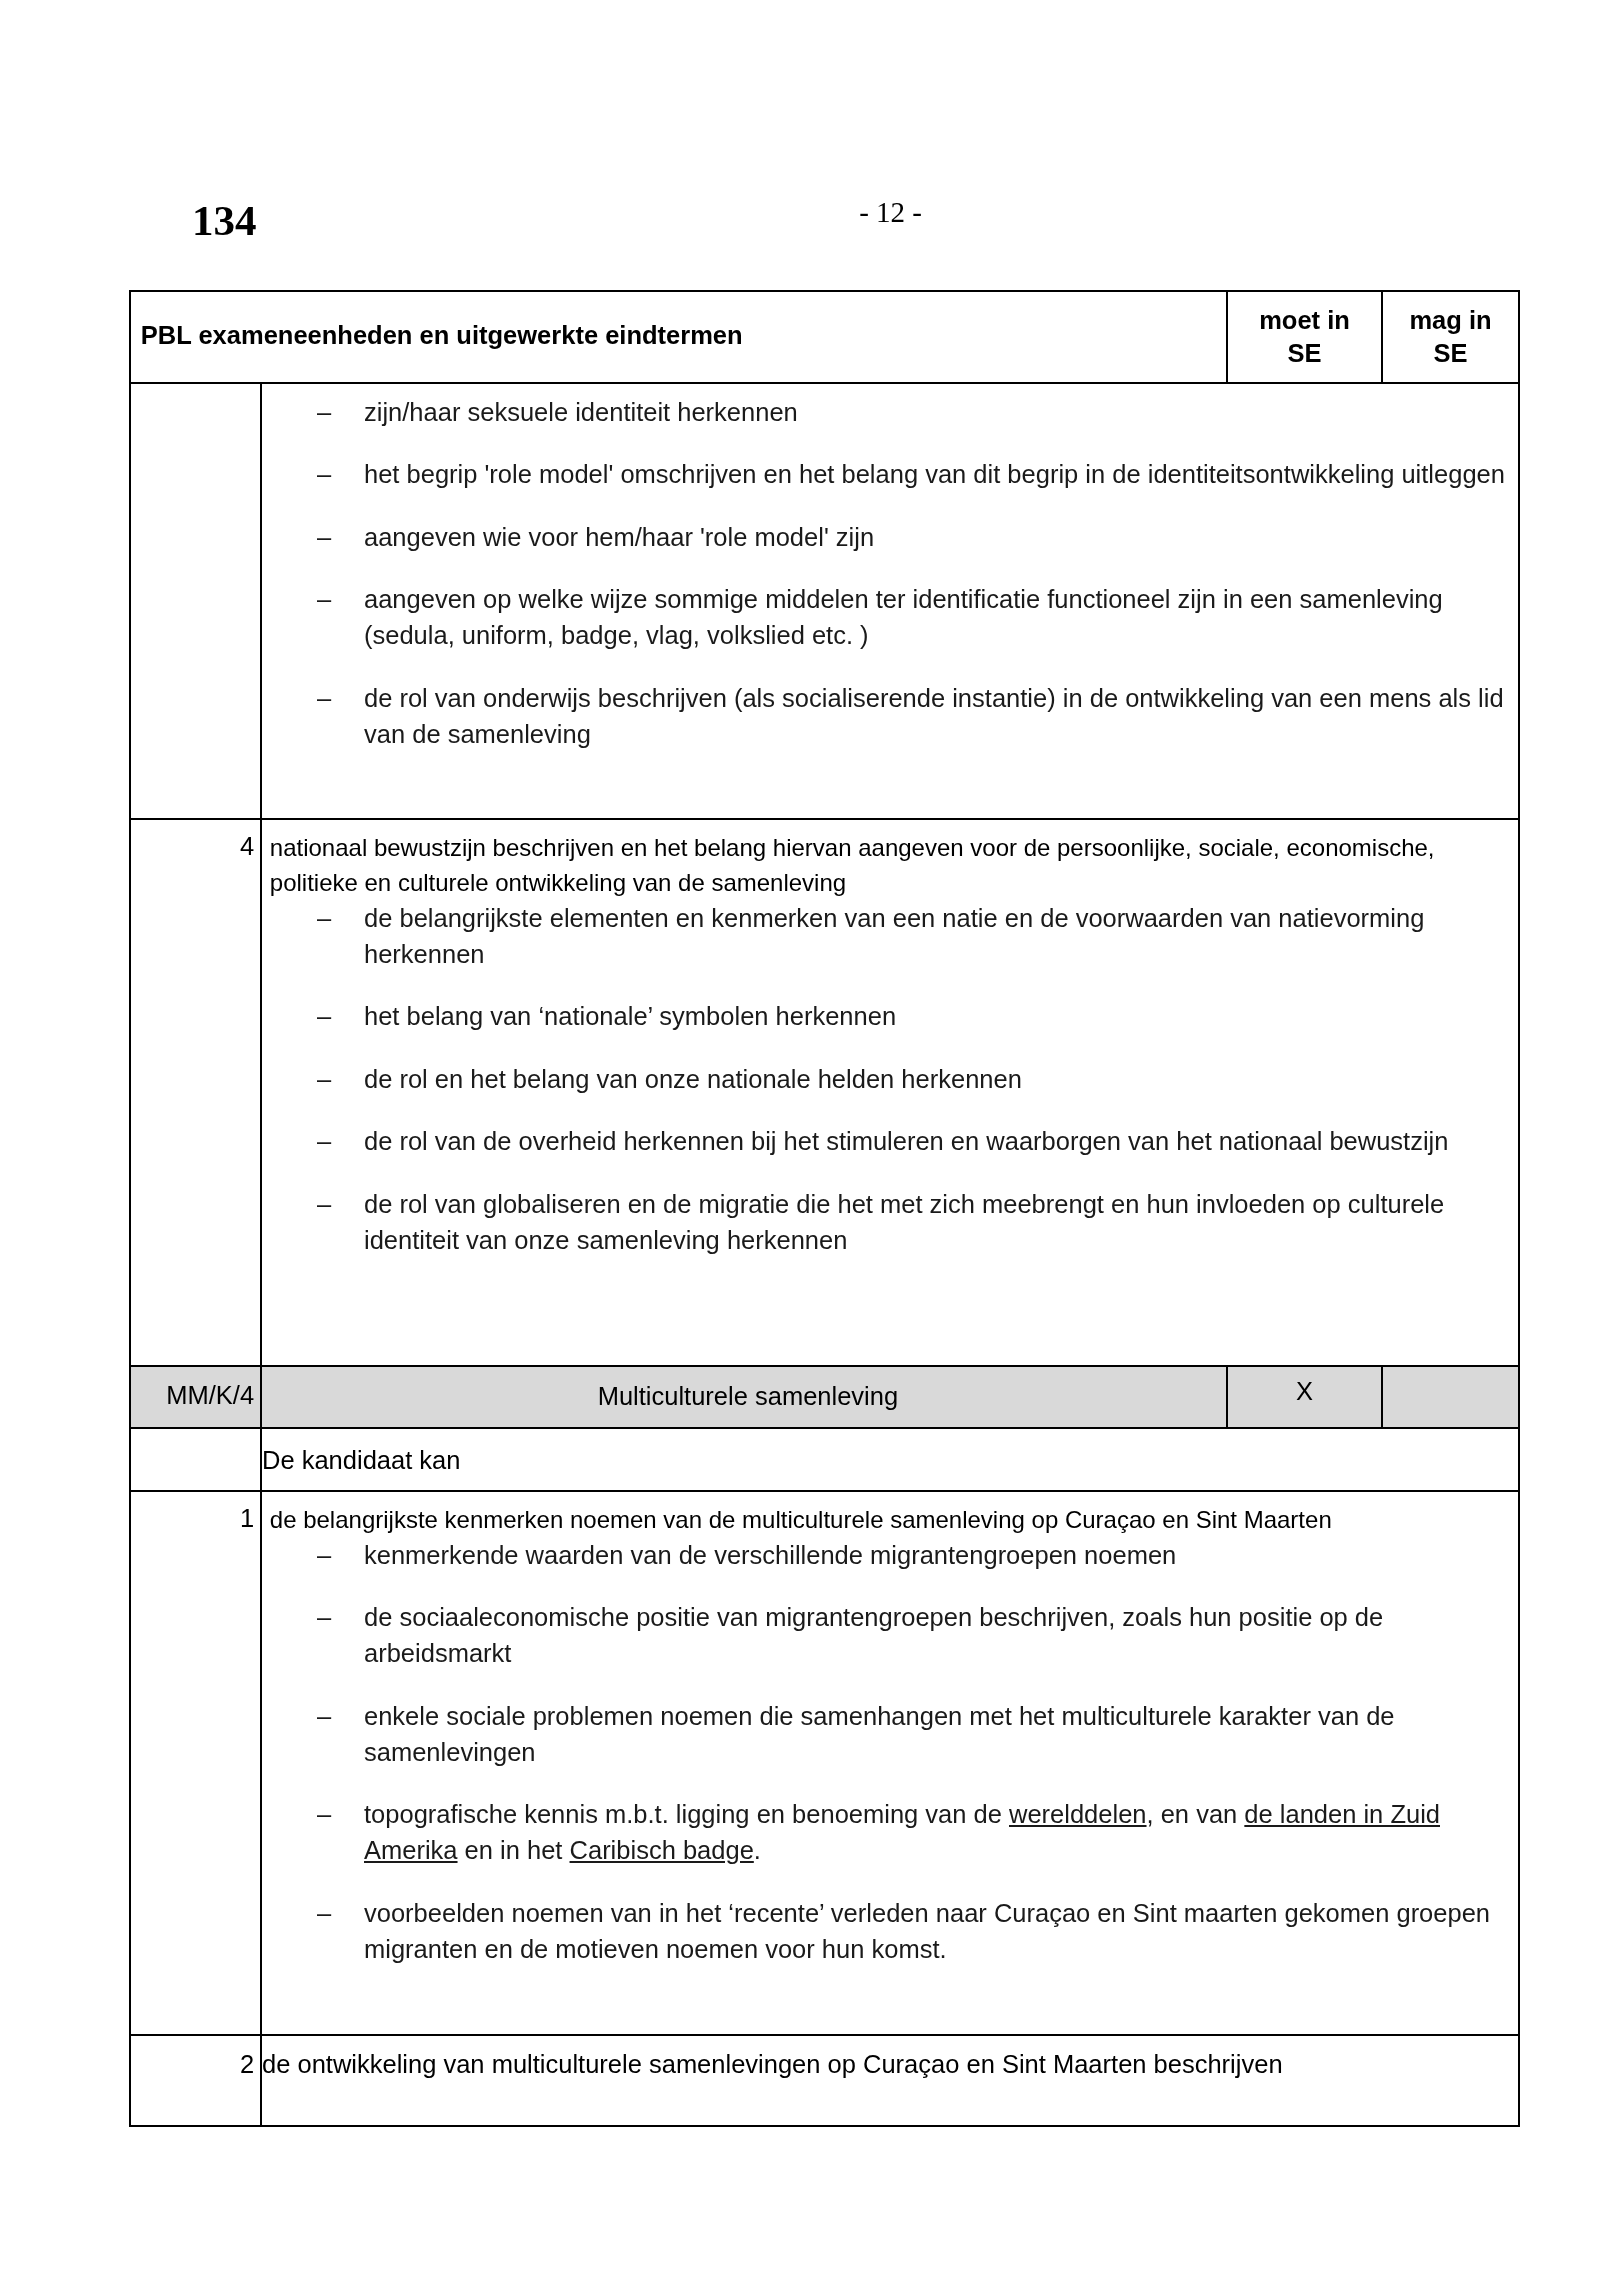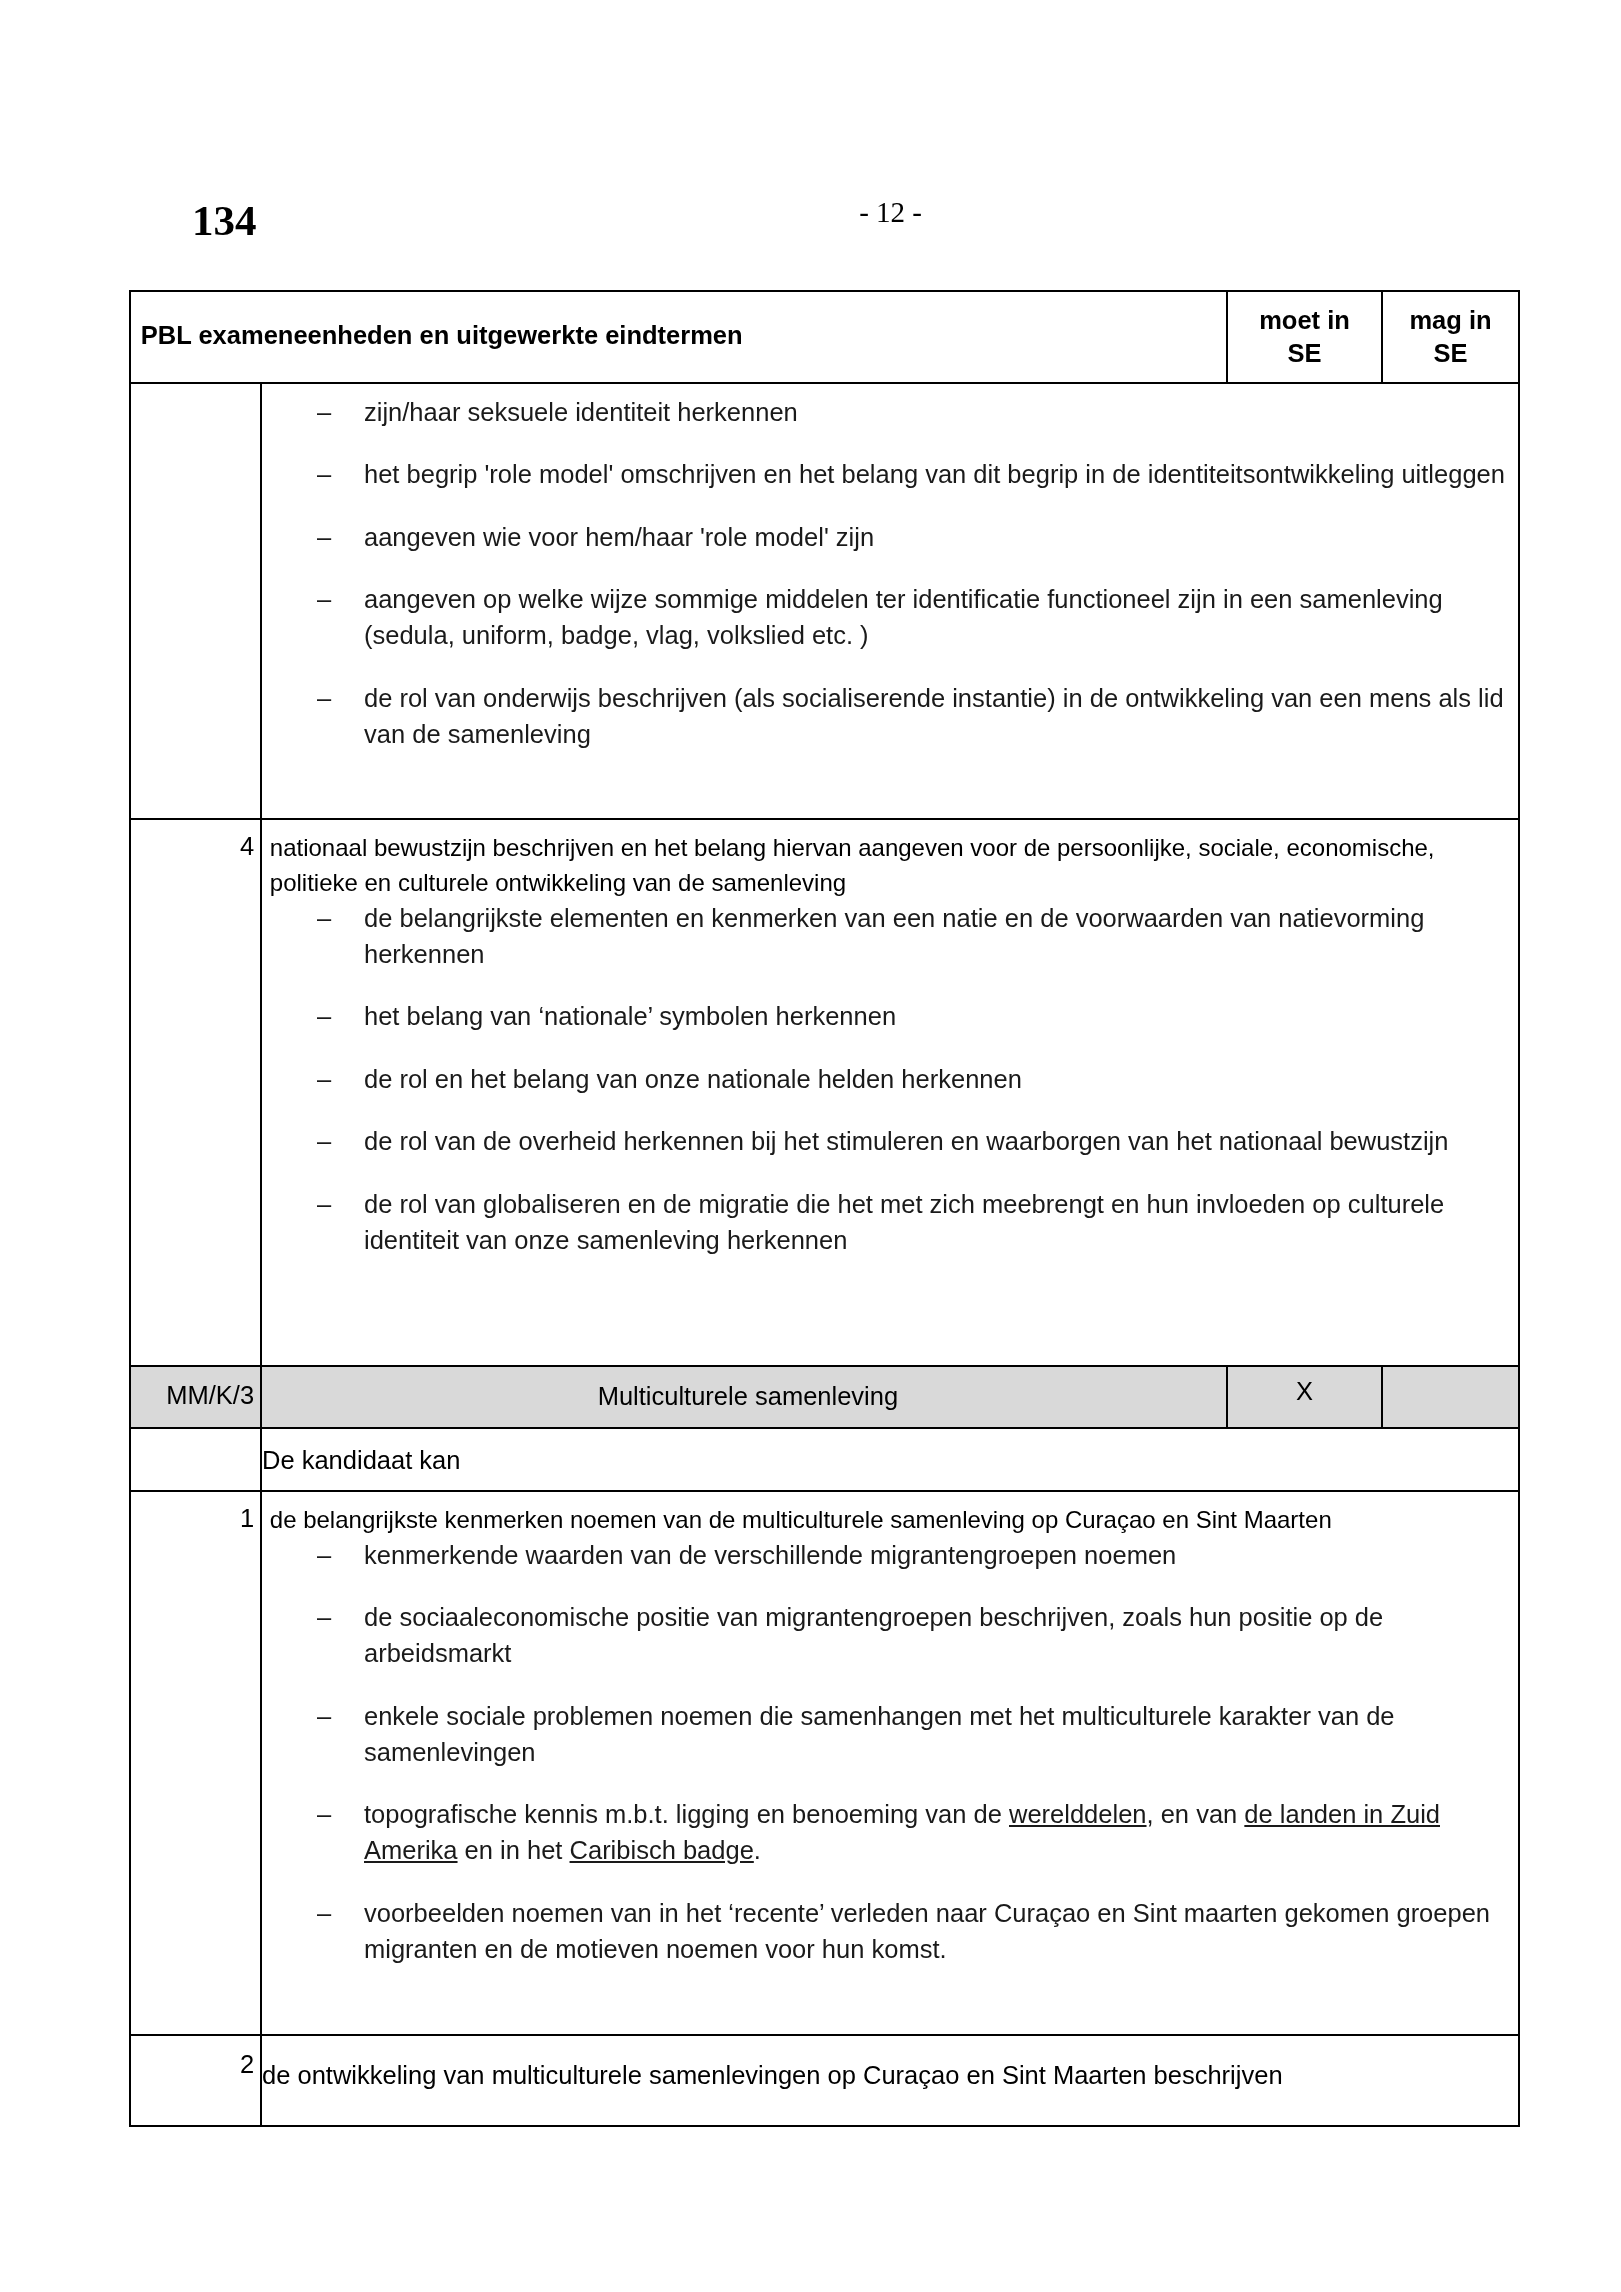--- a/index.html
+++ b/index.html
@@ -76,21 +76,21 @@
         <li><span class="dash">–</span><span>de belangrijkste elementen en kenmerken van een natie en de voorwaarden van natievorming herkennen</span></li>
         <li><span class="dash">–</span><span>het belang van ‘nationale’ symbolen herkennen</span></li>
         <li><span class="dash">–</span><span>de rol en het belang van onze nationale helden herkennen</span></li>
         <li><span class="dash">–</span><span>de rol van de overheid herkennen bij het stimuleren en waarborgen van het nationaal bewustzijn</span></li>
         <li><span class="dash">–</span><span>de rol van globaliseren en de migratie die het met zich meebrengt en hun invloeden op culturele identiteit van onze samenleving herkennen</span></li>
       </ul>
     </td>
   </tr>
 
   <tr class="grey" style="height:62px;">
-    <td class="numcell">MM/K/3</td>
+    <td class="numcell">MM/K/4</td>
     <td class="lead" style="padding-left:7.8px;text-align:center;">Multiculturele samenleving</td>
     <td class="xmark">X</td>
     <td class="xmark"></td>
   </tr>
 
   <tr style="height:63px;margin-top:12px;">
     <td></td>
     <td colspan="3" class="lead" style="padding-top:13.7px;">De kandidaat kan</td>
   </tr>
 
@@ -103,17 +103,17 @@
         <li><span class="dash">–</span><span>de sociaaleconomische positie van migrantengroepen beschrijven, zoals hun positie op de arbeidsmarkt</span></li>
         <li><span class="dash">–</span><span>enkele sociale problemen noemen die samenhangen met het multiculturele karakter van de samenlevingen</span></li>
         <li><span class="dash">–</span><span>topografische kennis m.b.t. ligging en benoeming van de </span><span class="u">werelddelen</span><span>, en van </span><span class="u">de landen in Zuid Amerika</span><span> en in het </span><span class="u">Caribisch badge</span><span>.</span></li>
         <li><span class="dash">–</span><span>voorbeelden noemen van in het ‘recente’ verleden naar Curaçao en Sint maarten gekomen groepen migranten en de motieven noemen voor hun komst.</span></li>
       </ul>
     </td>
   </tr>
 
   <tr style="height:91px;">
     <td class="numcell" style="padding-top:13.7px !important;">2</td>
-    <td colspan="3" class="lead" style="padding-top:22px;">de ontwikkeling van multiculturele samenlevingen op Curaçao en Sint Maarten beschrijven</td>
+    <td colspan="3" class="lead" style="padding-top:11px;">de ontwikkeling van multiculturele samenlevingen op Curaçao en Sint Maarten beschrijven</td>
   </tr>
 </tbody>
   </table>
 
 
 </body></html>

